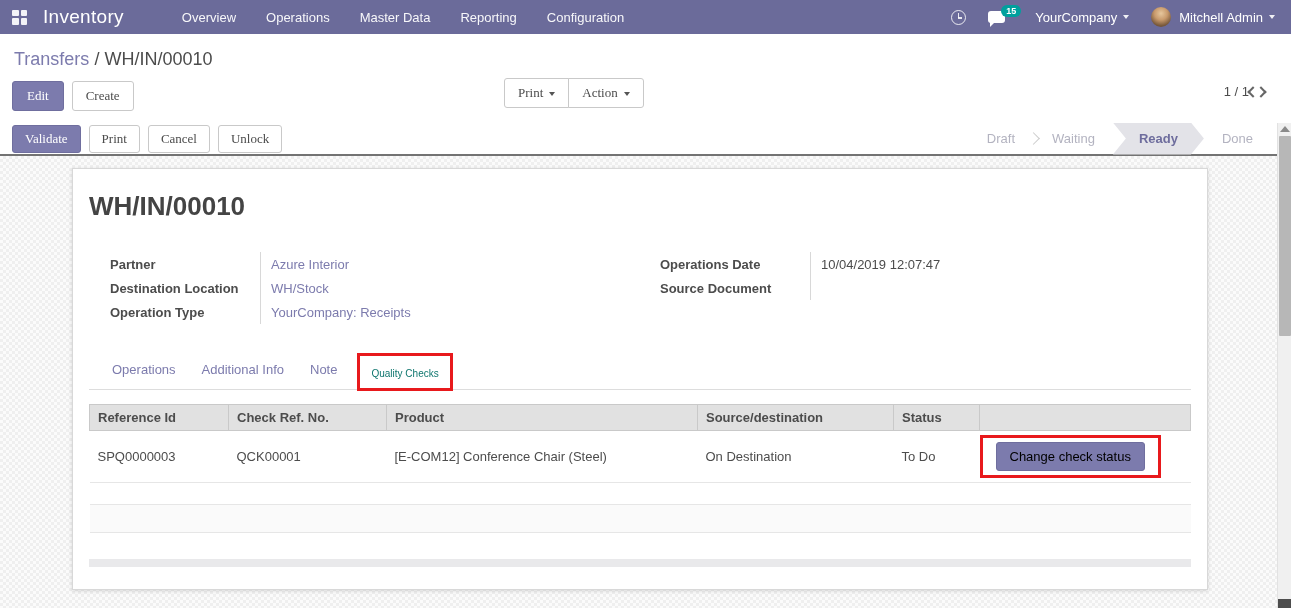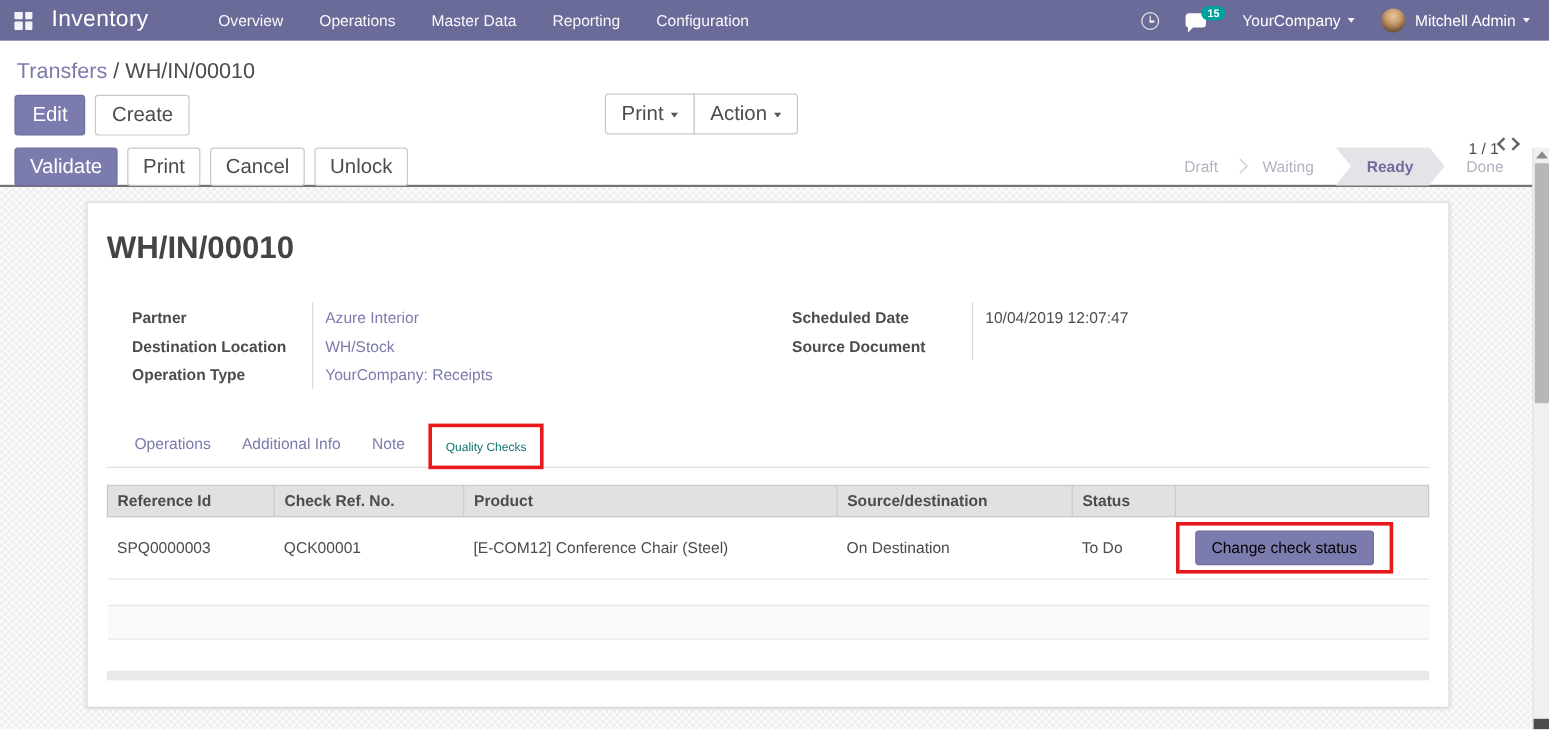--- a/index.html
+++ b/index.html
@@ -24,30 +24,30 @@
   .caret-w { display:inline-block; width:0; height:0; border-left:3.5px solid transparent; border-right:3.5px solid transparent; border-top:4px solid rgba(255,255,255,.9); margin-left:6px; vertical-align:middle; }
   .avatar { width:20px; height:20px; border-radius:50%; background:radial-gradient(circle at 50% 32%, #e6c79d 0%, #c99b6d 38%, #7a5a3c 72%, #574026 100%); margin-right:-14px; }
   .nav-user, .nav-company { display:flex; align-items:center; cursor:pointer; }
 
   
   .control-panel { background:#fff; height:89px; }
   .breadcrumb { padding:15px 0 0 14px; font-size:18px; }
   .bc-parent { color:#7c7bad; cursor:pointer; }
   .bc-sep, .bc-current { color:#4c4c4c; }
   .button-row { position:relative; height:44px; display:flex; align-items:center; padding-left:12px; margin-top:4px; }
-  .btn { font-family:Liberation Sans, sans-serif; font-size:17px; border-radius:3px; cursor:pointer; }
+  .btn { font-family:Liberation Serif, serif; font-size:13px; border-radius:3px; cursor:pointer; }
   .btn-primary { background:#7c7bad; color:#fff; border:1px solid #6f6e9e; padding:6px 14px; }
   .btn-default { background:#fff; color:#4c4c4c; border:1px solid #c9c9c9; padding:6px 13px; }
   .btn-create { margin-left:8px; }
   .cp-dropdowns { position:absolute; left:505px; top:4px; display:flex; }
   .cp-dropdowns .btn-default { border-radius:0; margin-left:-1px; }
   .cp-dropdowns .btn-default:first-child { border-radius:3px 0 0 3px; }
   .cp-dropdowns .btn-default:last-child { border-radius:0 3px 3px 0; }
   .caret-d { display:inline-block; width:0; height:0; border-left:3.5px solid transparent; border-right:3.5px solid transparent; border-top:4px solid #555; margin-left:6px; vertical-align:middle; }
-  .pager { position:absolute; right:26px; top:10px; display:flex; gap:0; font-size:13px; color:#4c4c4c;margin-top:32px; }
+  .pager { position:absolute; right:26px; top:10px; display:flex; align-items:center; gap:0; font-size:13px; color:#4c4c4c; }
   .pchev { display:inline-block; width:8px; height:8px; border-top:2px solid #666; border-left:2px solid #666; cursor:pointer; }
   .pchev-left { transform:rotate(-45deg); }
   .pchev-right { transform:rotate(135deg); }
 
   
   .statusbar { height:33px; background:#fff; border-bottom:2px solid #737373; display:flex; align-items:center; padding-left:12px; }
   .statusbar .btn { margin-right:8px; padding:5px 12px; }
   .states { margin-left:auto; display:flex; align-items:center; height:100%; margin-right:20px; font-size:13px; }
   .state { padding:0 18px; color:#b3b3c0; line-height:32px; cursor:default; }
   .state.active { background:#e3e3e8; color:#6e6d9d; font-weight:bold; padding:0 26px;
@@ -183,21 +183,21 @@
             <span class="flabel">Destination Location</span>
             <span class="fvalue link">WH/Stock</span>
           </div>
           <div class="frow">
             <span class="flabel">Operation Type</span>
             <span class="fvalue link">YourCompany: Receipts</span>
           </div>
         </div>
         <div class="fgroup-right">
           <div class="frow">
-            <span class="flabel">Scheduled Date</span>
+            <span class="flabel">Operations Date</span>
             <span class="fvalue">10/04/2019 12:07:47</span>
           </div>
           <div class="frow">
             <span class="flabel">Source Document</span>
             <span class="fvalue"></span>
           </div>
         </div>
       </div>
 
       <div class="tabs">

